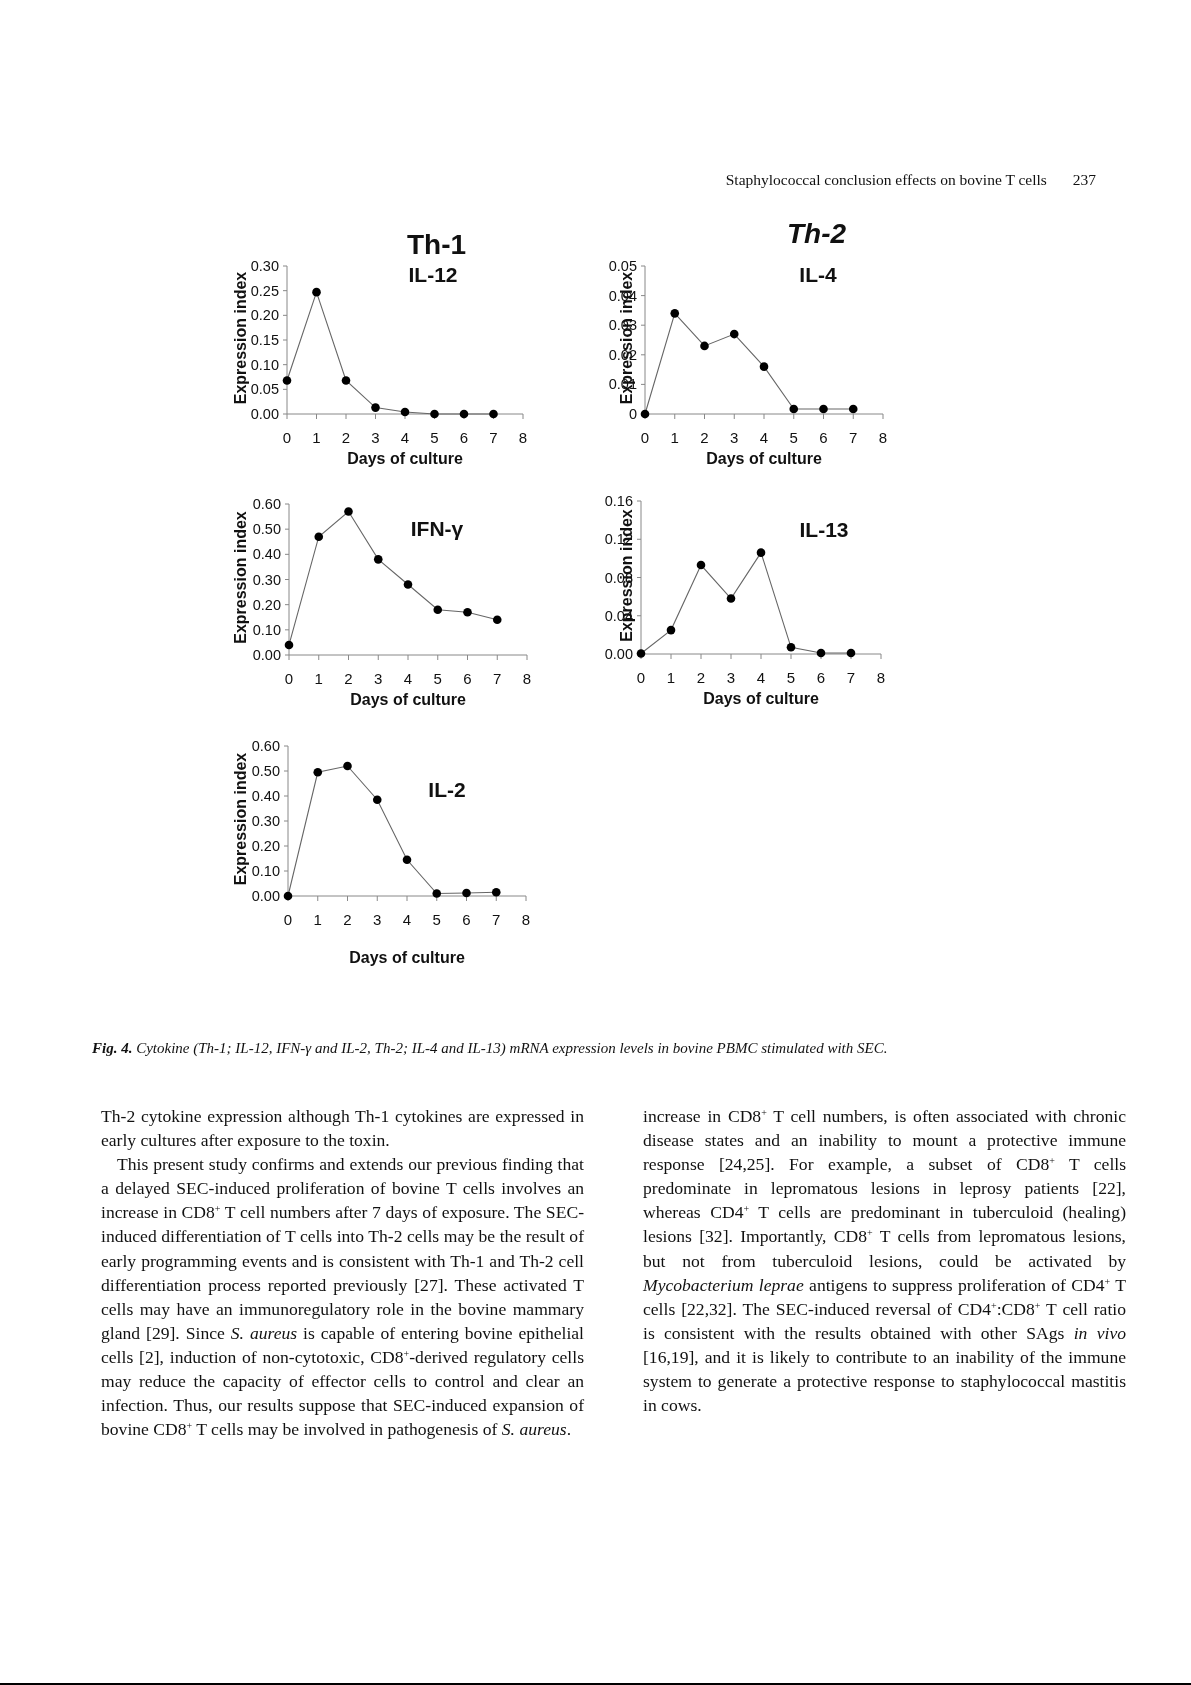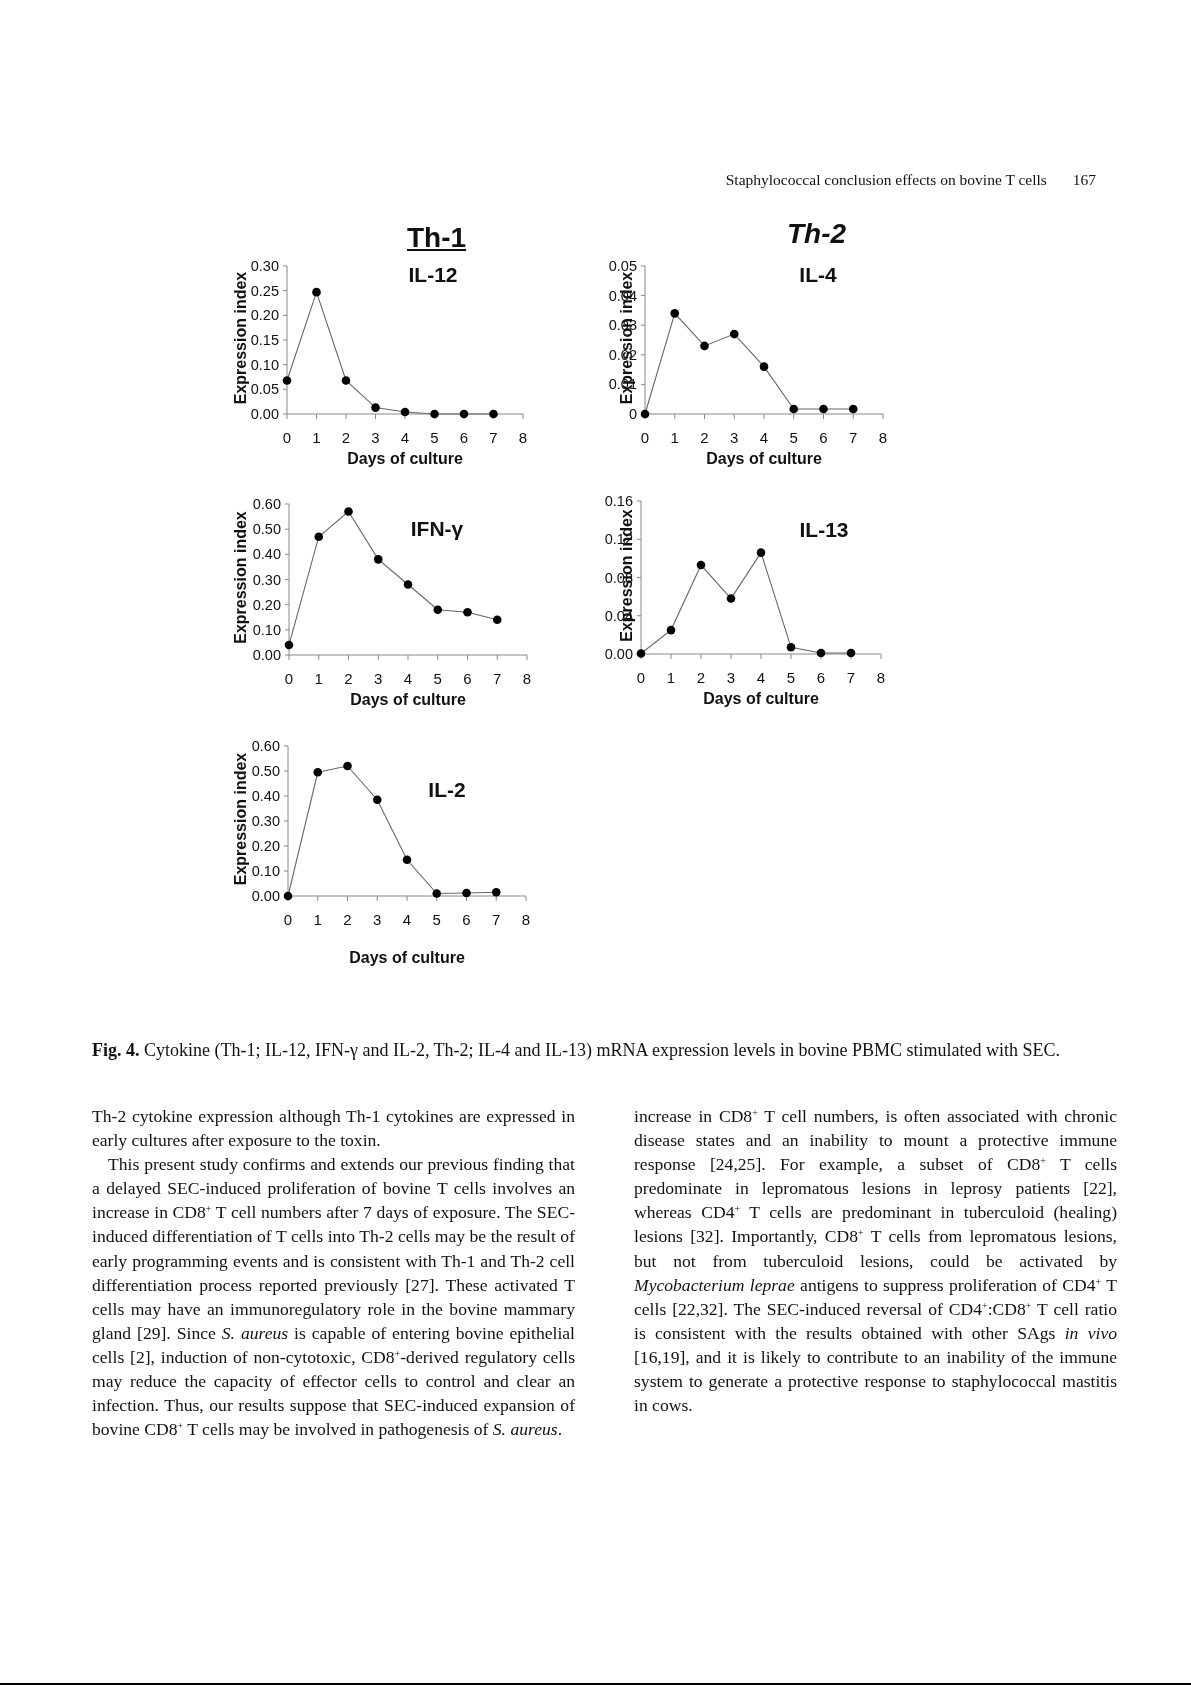--- a/index.html
+++ b/index.html
@@ -2,39 +2,39 @@
 <html><head>
 <meta charset="utf-8">
 <style>
   html, body { margin: 0; padding: 0; background: #ffffff; }
   body { width: 1191px; height: 1685px; position: relative; overflow: hidden; font-family: "Liberation Serif", serif; color: #111; }
   .running-head { position: absolute; top: 171px; left: 0; width: 1096px; text-align: right; font-size: 15.5px; }
   .running-head .pg { display: inline-block; margin-left: 22px; }
   .group-title { position: absolute; font-family: "Liberation Sans", sans-serif; font-weight: bold; font-size: 28px; }
   .chart { position: absolute; left: 0; top: 0; width: 1191px; height: 1040px; pointer-events: none; }
   .chart svg { position: absolute; left: 0; top: 0; }
-  .caption { position: absolute; top: 1040px; left: 92px; width: 1010px; font-size: 18px; white-space: nowrap; }
+  .caption { position: absolute; top: 1040px; left: 92px; width: 1010px; font-size: 15px; white-space: nowrap; font-style: italic; }
   .caption b { font-weight: bold; }
-  .col { position: absolute; top: 1104px; width: 483px; font-size: 17.6px; line-height: 24.1px; text-align: justify; }
+  .col { position: absolute; top: 1104px; width: 483px; font-size: 17.6px; line-height: 24.1px; text-align: justify; margin-left: 9px; }
   .col.left { left: 92px; }
   .col.right { left: 634px; }
   .col p { margin: 0; }
   .col p.indent { text-indent: 16px; }
   sup { font-size: 10px; line-height: 0; vertical-align: 6px; }
   .bottom-rule { position: absolute; left: 0; top: 1683px; width: 1191px; height: 2px; background: #000; }
 </style>
 </head>
 <body>
 
 <div class="running-head">
   <span>Staphylococcal conclusion effects on bovine T cells</span>
-  <span class="pg">167</span>
+  <span class="pg">237</span>
 </div>
 
-<div class="group-title" style="left:407px; top:222px;text-decoration:underline;">Th-1</div>
+<div class="group-title" style="left:407px; top:229px;">Th-1</div>
 <div class="group-title" style="left:787px; top:218px;font-style:italic;">Th-2</div>
 
 <div class="chart">
   <svg id="chart-svg" width="1191" height="1040">
       <line x1="287" y1="266" x2="287" y2="414" stroke="#888888" stroke-width="1"></line>
       <line x1="287" y1="414" x2="523" y2="414" stroke="#888888" stroke-width="1"></line>
       <line x1="283" y1="414" x2="287" y2="414" stroke="#888888" stroke-width="1"></line>
       <text x="279" y="419" text-anchor="end" font-size="14.5" fill="#111111" style="font-family:&quot;Liberation Sans&quot;,sans-serif;">0.00</text>
       <line x1="283" y1="389.3333333333333" x2="287" y2="389.3333333333333" stroke="#888888" stroke-width="1"></line>
       <text x="279" y="394.3333333333333" text-anchor="end" font-size="14.5" fill="#111111" style="font-family:&quot;Liberation Sans&quot;,sans-serif;">0.05</text>

